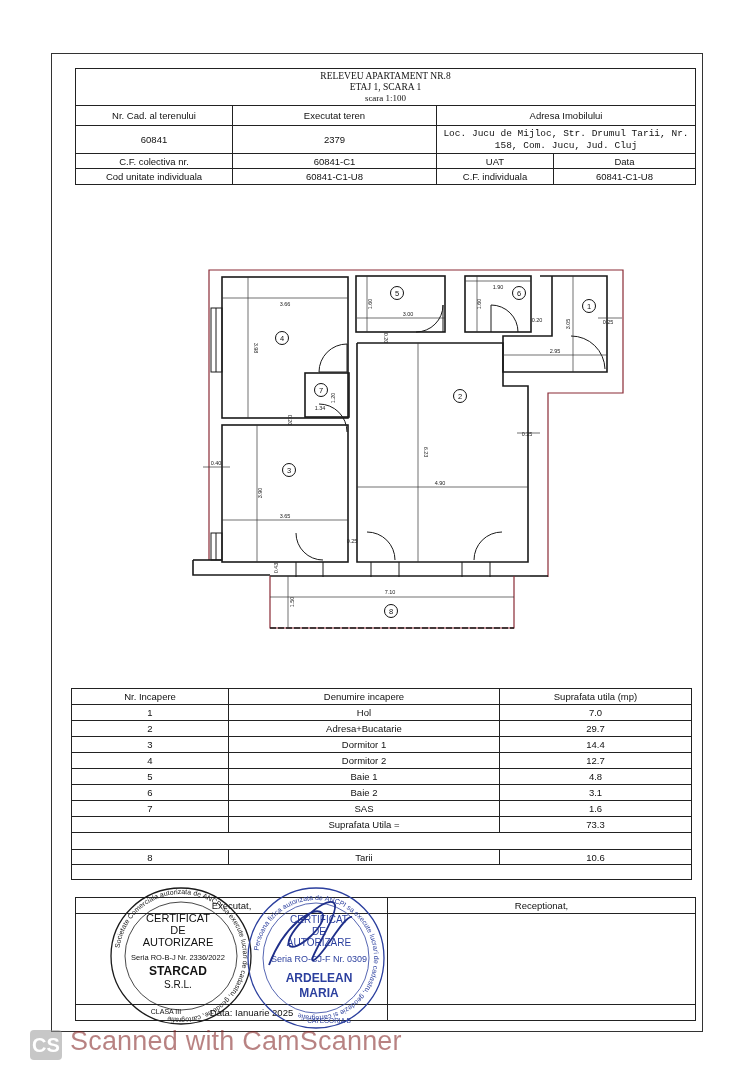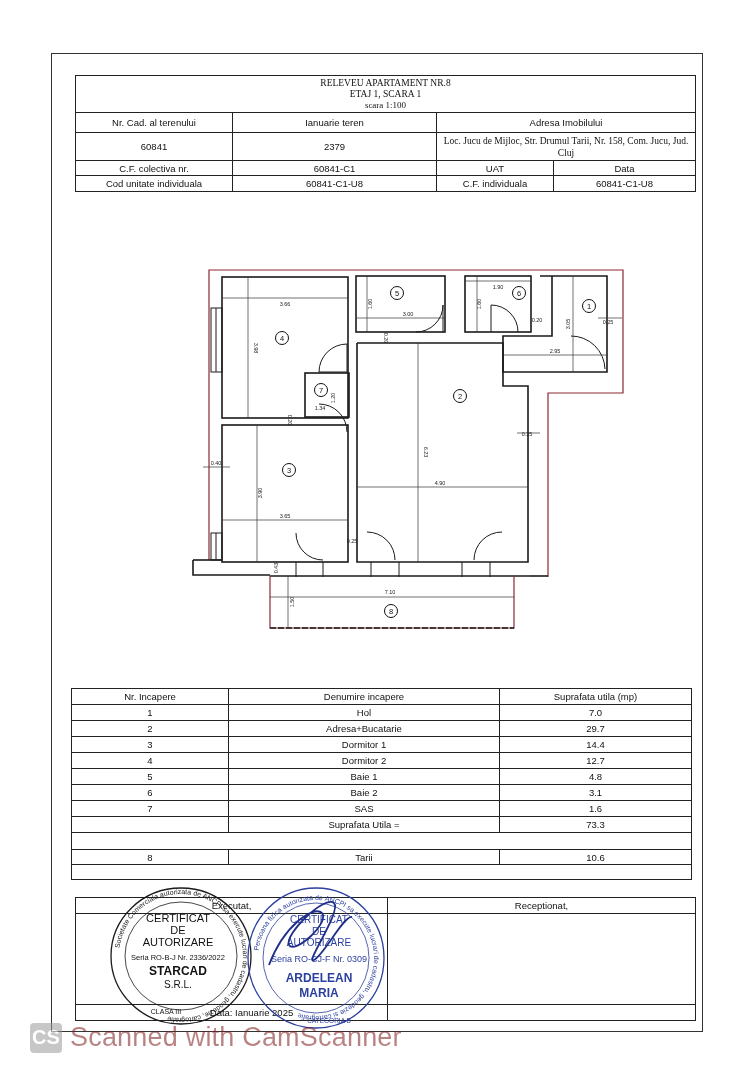--- a/index.html
+++ b/index.html
@@ -1,51 +1,51 @@
 <!DOCTYPE html>
 <html><head>
 <meta charset="utf-8">
 <style>
   html, body { margin: 0; padding: 0; background: #ffffff; }
   body { width: 744px; height: 1080px; position: relative; overflow: hidden; font-family: "Liberation Sans", sans-serif; color: #111; }
   .page-border { position: absolute; left: 51px; top: 53px; width: 652px; height: 979px; border: 1.5px solid #333; box-sizing: border-box; }
   table.grid { position: absolute; border-collapse: collapse; table-layout: fixed; }
   table.grid td { border: 1.3px solid #222; text-align: center; vertical-align: middle; padding: 0; font-size: 9.5px; line-height: 11px; overflow: hidden; }
-  .serif { font-family: Liberation Serif, serif; margin-top: 47px; }
+  .serif { font-family: Liberation Mono, monospace; margin-top: 47px; }
   .title-cell { font-family: "Liberation Serif", serif; font-size: 10px; line-height: 11.5px; }
   .plan { position: absolute; left: 180px; top: 255px; width: 460px; height: 390px; }
   .plan text { font-family: "Liberation Sans", sans-serif; }
   .stamp { position: absolute; }
   .watermark { position: absolute; left: 30px; top: 1022px; display: flex; align-items: center; gap: 8px; opacity: 0.55; }
-  .cs-logo { width: 32px; height: 30px; background: #9a9a9a; border-radius: 4px; color: #fff; font-weight: bold; font-size: 20px; display: flex; align-items: center; justify-content: center; font-family: "Liberation Sans", sans-serif; }
+  .cs-logo { width: 32px; height: 30px; background: #9a9a9a; border-radius: 4px; color: #fff; font-weight: bold; font-size: 20px; display: flex; align-items: center; justify-content: center; font-family: "Liberation Sans", sans-serif; margin-top: 8px; }
   .wm-text { font-size: 27px; color: #7f1d1d; font-family: "Liberation Sans", sans-serif; letter-spacing: 0.2px; }
 </style>
 </head>
 <body>
 
 <div class="page-border"></div>
 
-<table class="grid" style="left:75px; top:75px; width:620px;">
+<table class="grid" style="left:75px; top:68px; width:620px;">
   <colgroup>
     <col style="width:157px">
       <col style="width:204px">
       <col style="width:117px">
       <col style="width:142px">
   </colgroup>
   <tbody>
       <tr style="height:37px">
     <td colspan="4" class="title-cell">
       <div>RELEVEU APARTAMENT  NR.8</div>
       <div>ETAJ 1, SCARA 1</div>
       <div style="font-size:9px">scara 1:100</div>
     </td>
   </tr>
   <tr style="height:20px">
     <td>Nr. Cad. al terenului</td>
-    <td>Ianuarie teren</td>
+    <td>Executat teren</td>
     <td colspan="2">Adresa Imobilului</td>
   </tr>
   <tr style="height:28px">
     <td>60841</td>
     <td>2379</td>
     <td colspan="2" class="serif" style="font-size:9.5px; line-height:12px;">Loc. Jucu de Mijloc, Str. Drumul Tarii, Nr. 158, Com. Jucu, Jud. Cluj</td>
   </tr>
   <tr style="height:15px">
     <td>C.F. colectiva nr.</td>
     <td>60841-C1</td>

